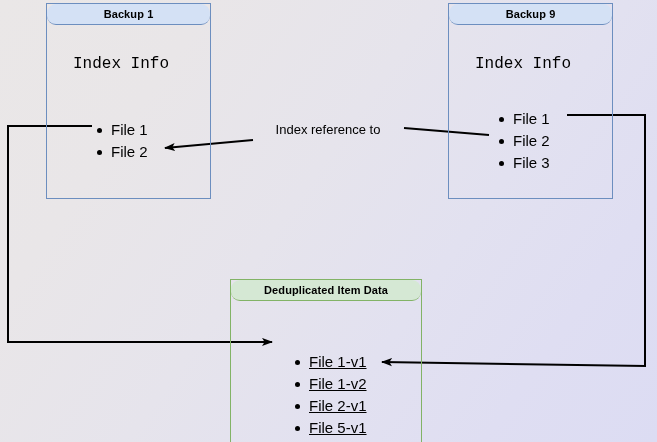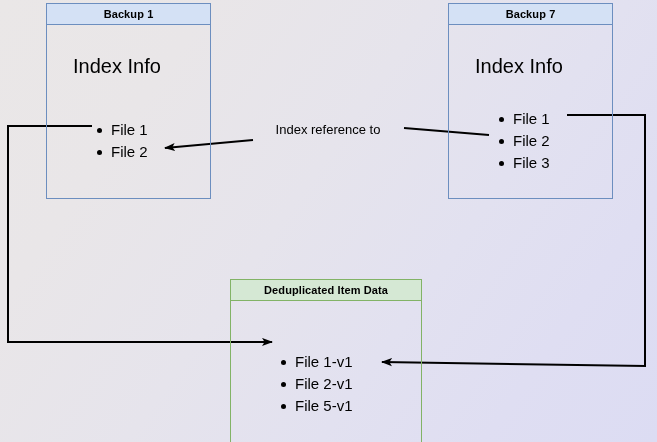--- a/index.html
+++ b/index.html
@@ -52,38 +52,40 @@
     width: 100%;
     height: 21px;
     line-height: 20px;
     text-align: center;
     font-size: 11px;
     font-weight: bold;
     color: #000000;
     background: #d4e1f5;
     border-bottom: 1px solid #6c8ebf;
     letter-spacing: 0.1px;
+    border-radius: 9px;
   }
   .box.green .box-header {
     background: #d5e8d4;
     border-bottom-color: #82b366;
   }
   .box-body {
     position: relative;
     box-sizing: border-box;
     width: 100%;
     height: calc(100% - 21px);
   }
   .index-title {
     position: absolute;
     left: 26px;
     top: 30px;
-    font-size: 20px;
+    font-size: 16px;
     color: #000000;
     white-space: nowrap;
+    font-family: Liberation Mono, monospace;
   }
   .file-list {
     position: absolute;
     margin: 0;
     padding: 0;
     list-style: none;
   }
   .file-list li {
     position: relative;
     font-size: 15px;
@@ -103,21 +105,21 @@
     background: #000000;
   }
 
   
   #box-backup-1 { left: 46px;  top: 3px;   width: 165px; height: 196px; }
   #box-backup-2 { left: 448px; top: 3px;   width: 165px; height: 196px; }
   #box-dedup    { left: 230px; top: 279px; width: 192px; height: 192px; }
 
   #box-backup-1 .file-list { left: 48px; top: 94px; }
   #box-backup-2 .file-list { left: 48px; top: 83px; }
-  #box-dedup    .file-list { left: 48px; top: 50px; }
+  #box-dedup    .file-list { left: 62px; top: 50px; text-decoration: underline; }
 
   
   #edge-label {
     position: absolute;
     left: 252px;
     top: 121px;
     width: 152px;
     text-align: center;
     font-size: 13px;
     line-height: 17px;
@@ -150,36 +152,37 @@
     <div class="box-body">
       <div class="index-title">Index Info</div>
       <ul class="file-list">
         <li>File 1</li>
         <li>File 2</li>
       </ul>
     </div>
   </div>
 
   <div class="box" id="box-backup-2">
-    <div class="box-header">Backup 7</div>
+    <div class="box-header">Backup 9</div>
     <div class="box-body">
       <div class="index-title">Index Info</div>
       <ul class="file-list">
         <li>File 1</li>
         <li>File 2</li>
         <li>File 3</li>
       </ul>
     </div>
   </div>
 
   <div class="box green" id="box-dedup">
     <div class="box-header">Deduplicated Item Data</div>
     <div class="box-body">
       <ul class="file-list">
         <li>File 1-v1</li>
+        <li>File 1-v2</li>
         <li>File 2-v1</li>
         <li>File 5-v1</li>
       </ul>
     </div>
   </div>
 
   <div id="edge-label">
     <span>Index reference to</span>
   </div>
 

